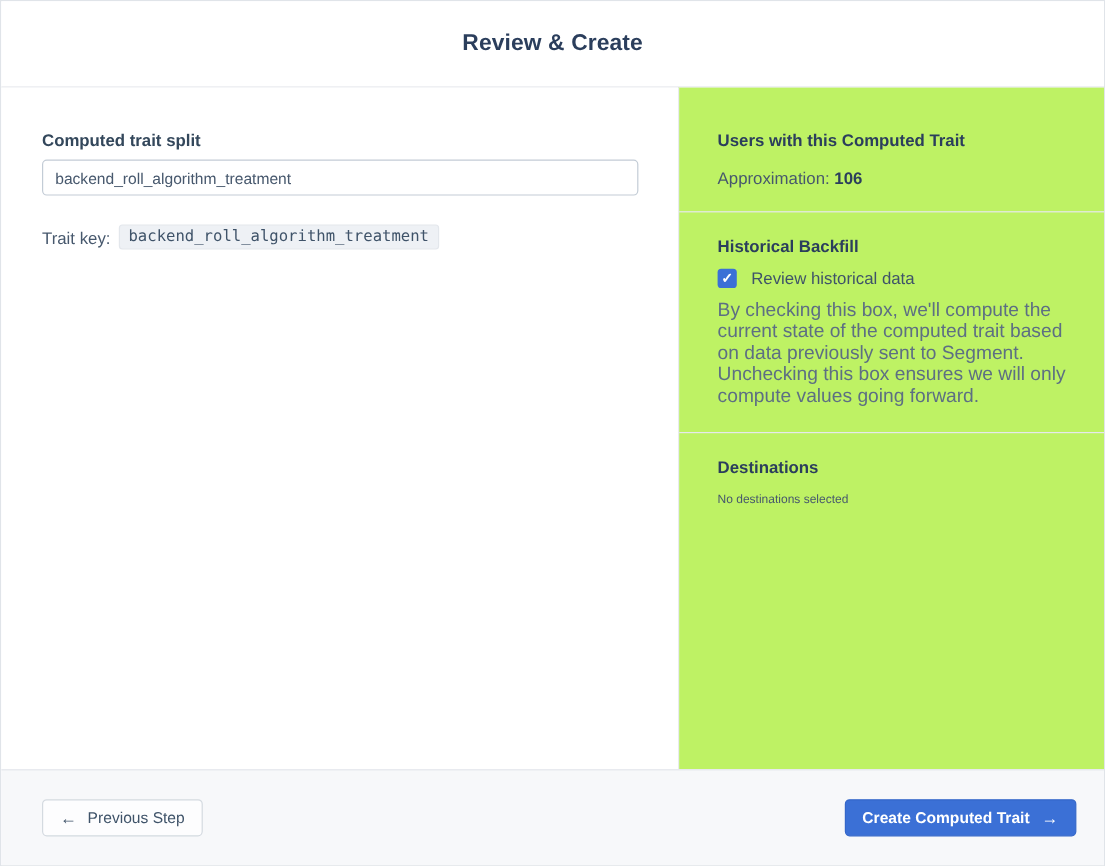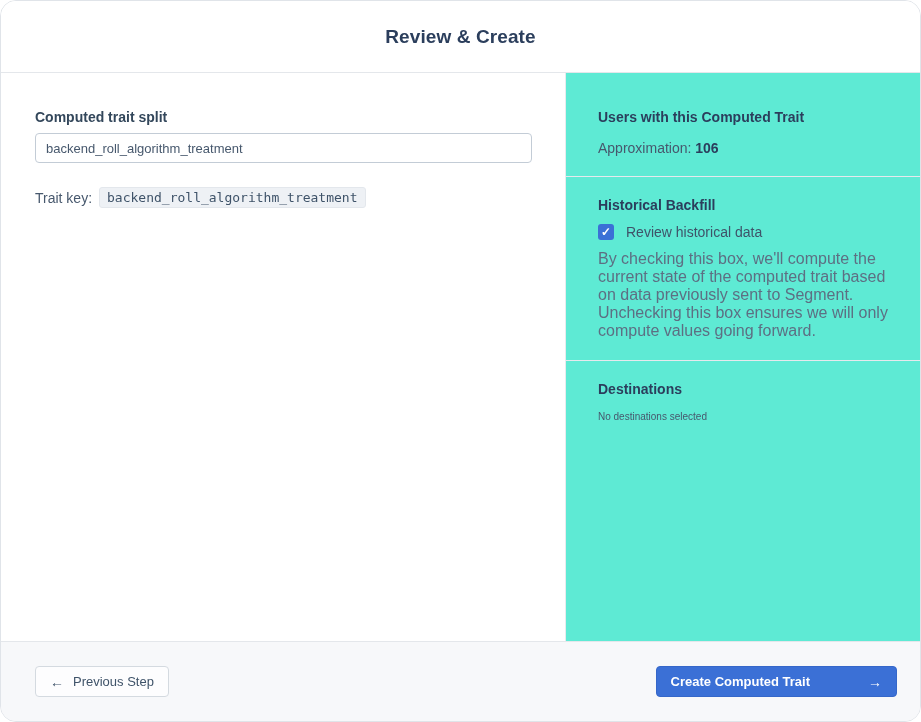--- a/index.html
+++ b/index.html
@@ -8,21 +8,21 @@
     font-family: "Liberation Sans", sans-serif;
     color: #47586d;
     width: 921px;
     height: 722px;
   }
   .page {
     width: 921px;
     height: 722px;
     background: #ffffff;
     border: 1px solid #e0e4e9;
-    border-radius: 16px;
+    border-radius: 0;
     display: flex;
     flex-direction: column;
     overflow: hidden;
   }
   
   .header {
     height: 72px;
     flex: 0 0 72px;
     display: flex;
     align-items: center;
@@ -95,21 +95,21 @@
     padding: 9px 10px;
     font-family: "Liberation Sans", sans-serif;
     font-size: 14px;
     line-height: 19px;
     color: #47586d;
     resize: none;
     outline: none;
   }
   .right-panel {
     flex: 1 1 auto;
-    background: #5eead4;
+    background: #bef264;
     border-left: 1px solid #e8ebee;
     padding: 36px 32px 0 32px;
   }
   .side-heading {
     font-size: 14px;
     font-weight: bold;
     color: #2b3e5c;
   }
   .approximation {
     margin-top: 15px;
@@ -187,21 +187,20 @@
     background: #fdfdfe;
     border: 1px solid #d4dae0;
     color: #3f5369;
   }
   .btn-secondary .arrow { margin-right: 9px; color: #3f5369; }
   .btn-primary {
     background: #3b70d6;
     border: 1px solid #3567c9;
     color: #ffffff;
     font-weight: 600;
-    gap: 48px;
   }
   .btn-primary .arrow { margin-left: 10px; color: #ffffff; }
 </style>
 </head>
 <body>
 
 <div class="page">
 
   <div class="header">
     <h1>Review &amp; Create</h1>

